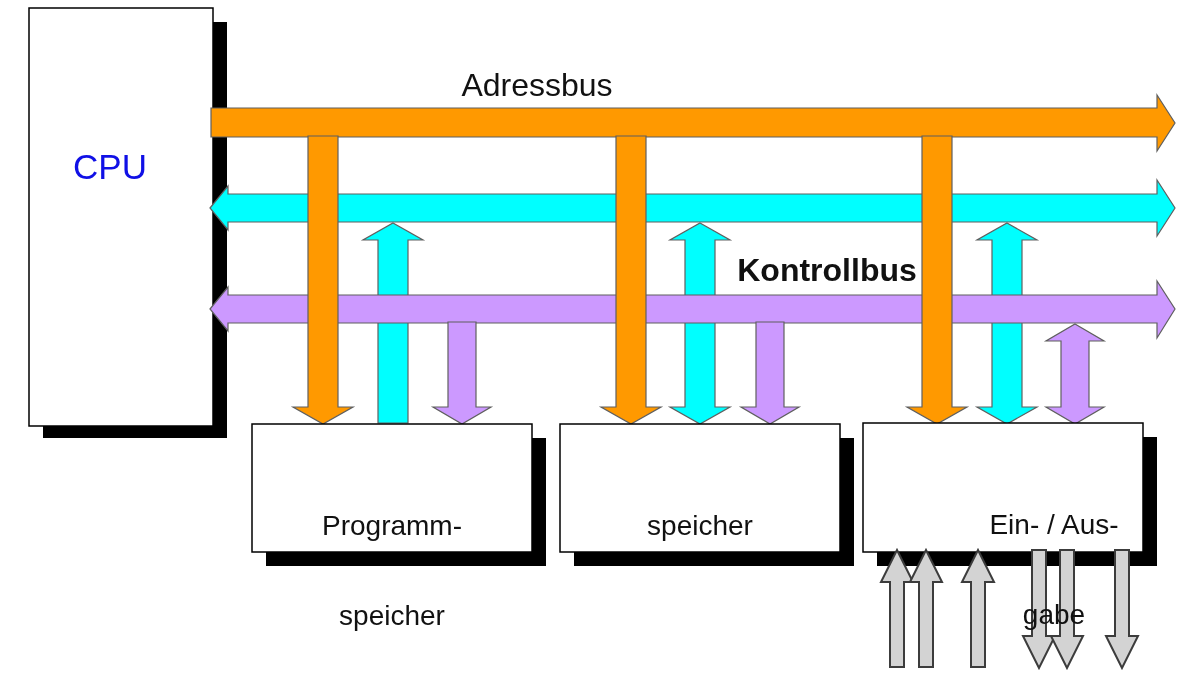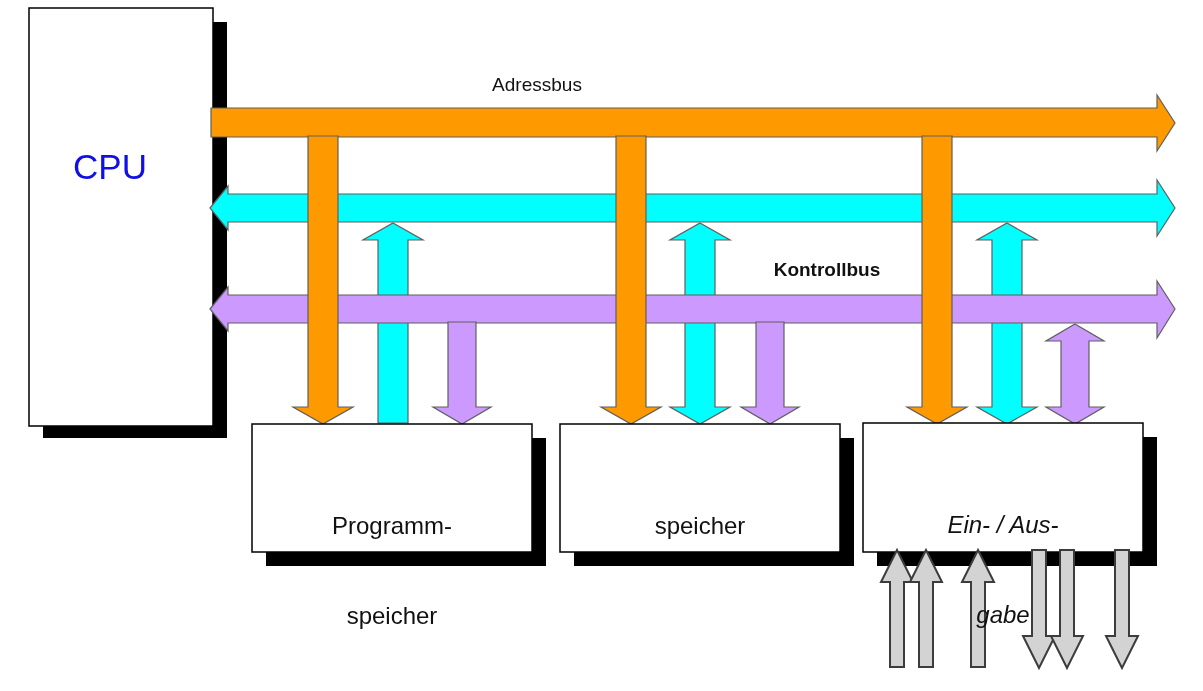--- a/index.html
+++ b/index.html
@@ -7,33 +7,33 @@
     position:relative;
     width:1203px;height:691px;
     background:#ffffff;
     font-family:"Liberation Sans", sans-serif;
     overflow:hidden;
   }
   #stage svg{position:absolute;left:0;top:0;}
   .lbl{
     position:absolute;
     color:var(--c-label-text);
-    font-size:19px;
+    font-size:32px;
     line-height:30px;
     text-align:center;
     white-space:pre;
   }
   .cpu-lbl{
     position:absolute;
     left:29px;top:147px;width:162px;
     text-align:center;
     font-size:35px;font-weight:normal;
     color:var(--c-cpu-text);
   }
-  .box-lbl{width:280px;top:451px;font-size:24px;}
+  .box-lbl{width:280px;top:451px;font-size:28px;}
   
   .bus-orange{fill:var(--c-adressbus);stroke:var(--c-outline);stroke-width:1.2;}
   .bus-cyan{fill:var(--c-datenbus);stroke:var(--c-outline);stroke-width:1.2;}
   .bus-purple{fill:var(--c-kontrollbus);stroke:var(--c-outline);stroke-width:1.2;}
   .shadow{fill:var(--c-shadow);}
   .whitebox{fill:var(--c-box-fill);stroke:#000000;stroke-width:1.5;}
   .io-arrow{fill:var(--c-io-arrow);stroke:#3c3c3c;stroke-width:2;}
 </style>
 </head>
 <body>
@@ -88,18 +88,18 @@
 
   <div class="lbl box-lbl" style="left:252px;">
     <div>Programm-</div>
     <div>speicher</div>
   </div>
 
   <div class="lbl box-lbl" style="left:560px;">
     <div>speicher</div>
   </div>
 
-  <div class="lbl box-lbl" style="left:863px;top:450px;font-style:italic;">
+  <div class="lbl box-lbl" style="left:914px;top:450px;">
     <div>Ein- / Aus-</div>
     <div>gabe</div>
   </div>
 
 </div>
 
 </body></html>

